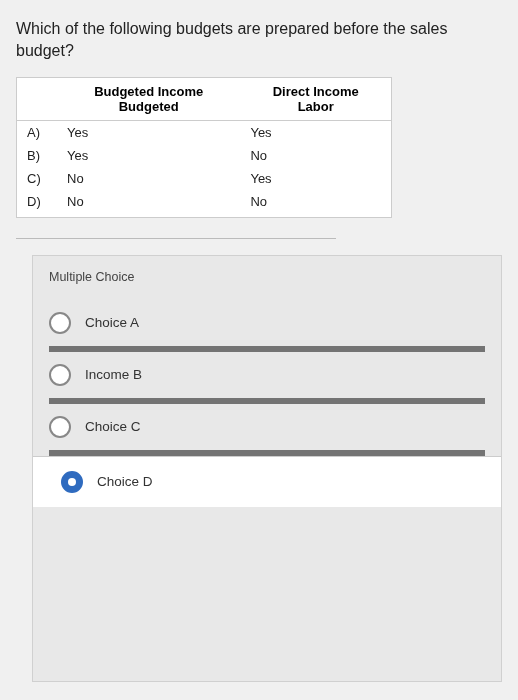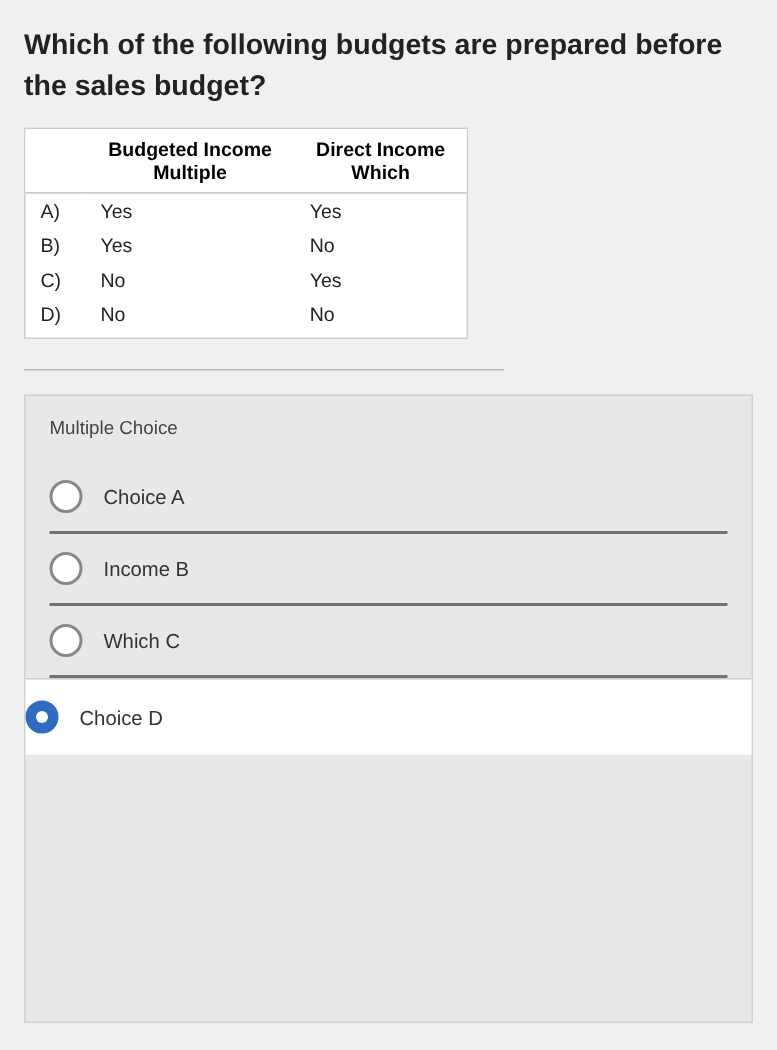--- a/index.html
+++ b/index.html
@@ -12,32 +12,32 @@
       font-family: Arial, sans-serif;
       background: #f0f0f0;
       width: 518px;
       min-height: 700px;
       display: flex;
       flex-direction: column;
       padding: 18px 16px;
     }
 
     .question-text {
-      font-size: 19px;
-      font-weight: bold;
+      font-size: 16px;
+      font-weight: normal;
       color: #222;
       margin-bottom: 14px;
       line-height: 1.4;
     }
 
     .table-container {
       background: #fff;
       border: 1px solid #ccc;
       margin-bottom: 12px;
-      width: 296px;
+      width: 376px;
     }
 
     table {
       width: 100%;
       border-collapse: collapse;
       font-size: 13px;
     }
 
     table thead tr {
       background: #fff;
@@ -77,43 +77,44 @@
       margin: 8px 0;
       width: 320px;
     }
 
     .answer-section {
       background: #e8e8e8;
       border: 1px solid #d0d0d0;
       margin-top: 8px;
       padding: 14px 16px 0 16px;
       flex: 1;
+      margin-left: 16px;
     }
 
     .multiple-choice-label {
       font-size: 12.5px;
       color: #444;
       margin-bottom: 16px;
       font-weight: normal;
     }
 
     .choice-item {
       display: flex;
       align-items: center;
       padding: 12px 0;
-      border-bottom: 2px solid #737373;
+      border-bottom: 6px solid #737373;
       cursor: pointer;
       background: transparent;
     }
 
     .choice-item:last-child {
       border-bottom: none;
       background: #fff;
       margin: 0 -16px;
-      padding: 14px 0;
+      padding: 14px 28px;
       border-top: 1px solid #ccc;
     }
 
     .radio-circle {
       width: 22px;
       height: 22px;
       border-radius: 50%;
       border: 2px solid #888;
       margin-right: 14px;
       flex-shrink: 0;
@@ -146,25 +147,25 @@
 
 <p class="question-text">Which of the following budgets are prepared before the sales budget?</p>
 
 <div class="table-container">
   <table>
     <thead>
       <tr>
         <th></th>
         <th>
           <span>Budgeted Income</span><br>
-          <span>Multiple</span>
+          <span>Budgeted</span>
         </th>
         <th>
           <span>Direct Income</span><br>
-          <span>Which</span>
+          <span>Labor</span>
         </th>
       </tr>
     </thead>
     <tbody id="table-body">
     <tr>
       <td>A)</td>
       <td>Yes</td>
       <td>Yes</td>
     </tr>
         <tr>
@@ -195,20 +196,20 @@
   <div class="choice-item">
         <div class="radio-circle"></div>
         <span class="choice-label">Choice A</span>
       </div>
       <div class="choice-item">
         <div class="radio-circle"></div>
         <span class="choice-label">Income B</span>
       </div>
       <div class="choice-item">
         <div class="radio-circle"></div>
-        <span class="choice-label">Which C</span>
+        <span class="choice-label">Choice C</span>
       </div>
       <div class="choice-item">
         <div class="radio-circle selected"></div>
         <span class="choice-label">Choice D</span>
       </div>
     </div>
 </div>
 
 </body></html>

